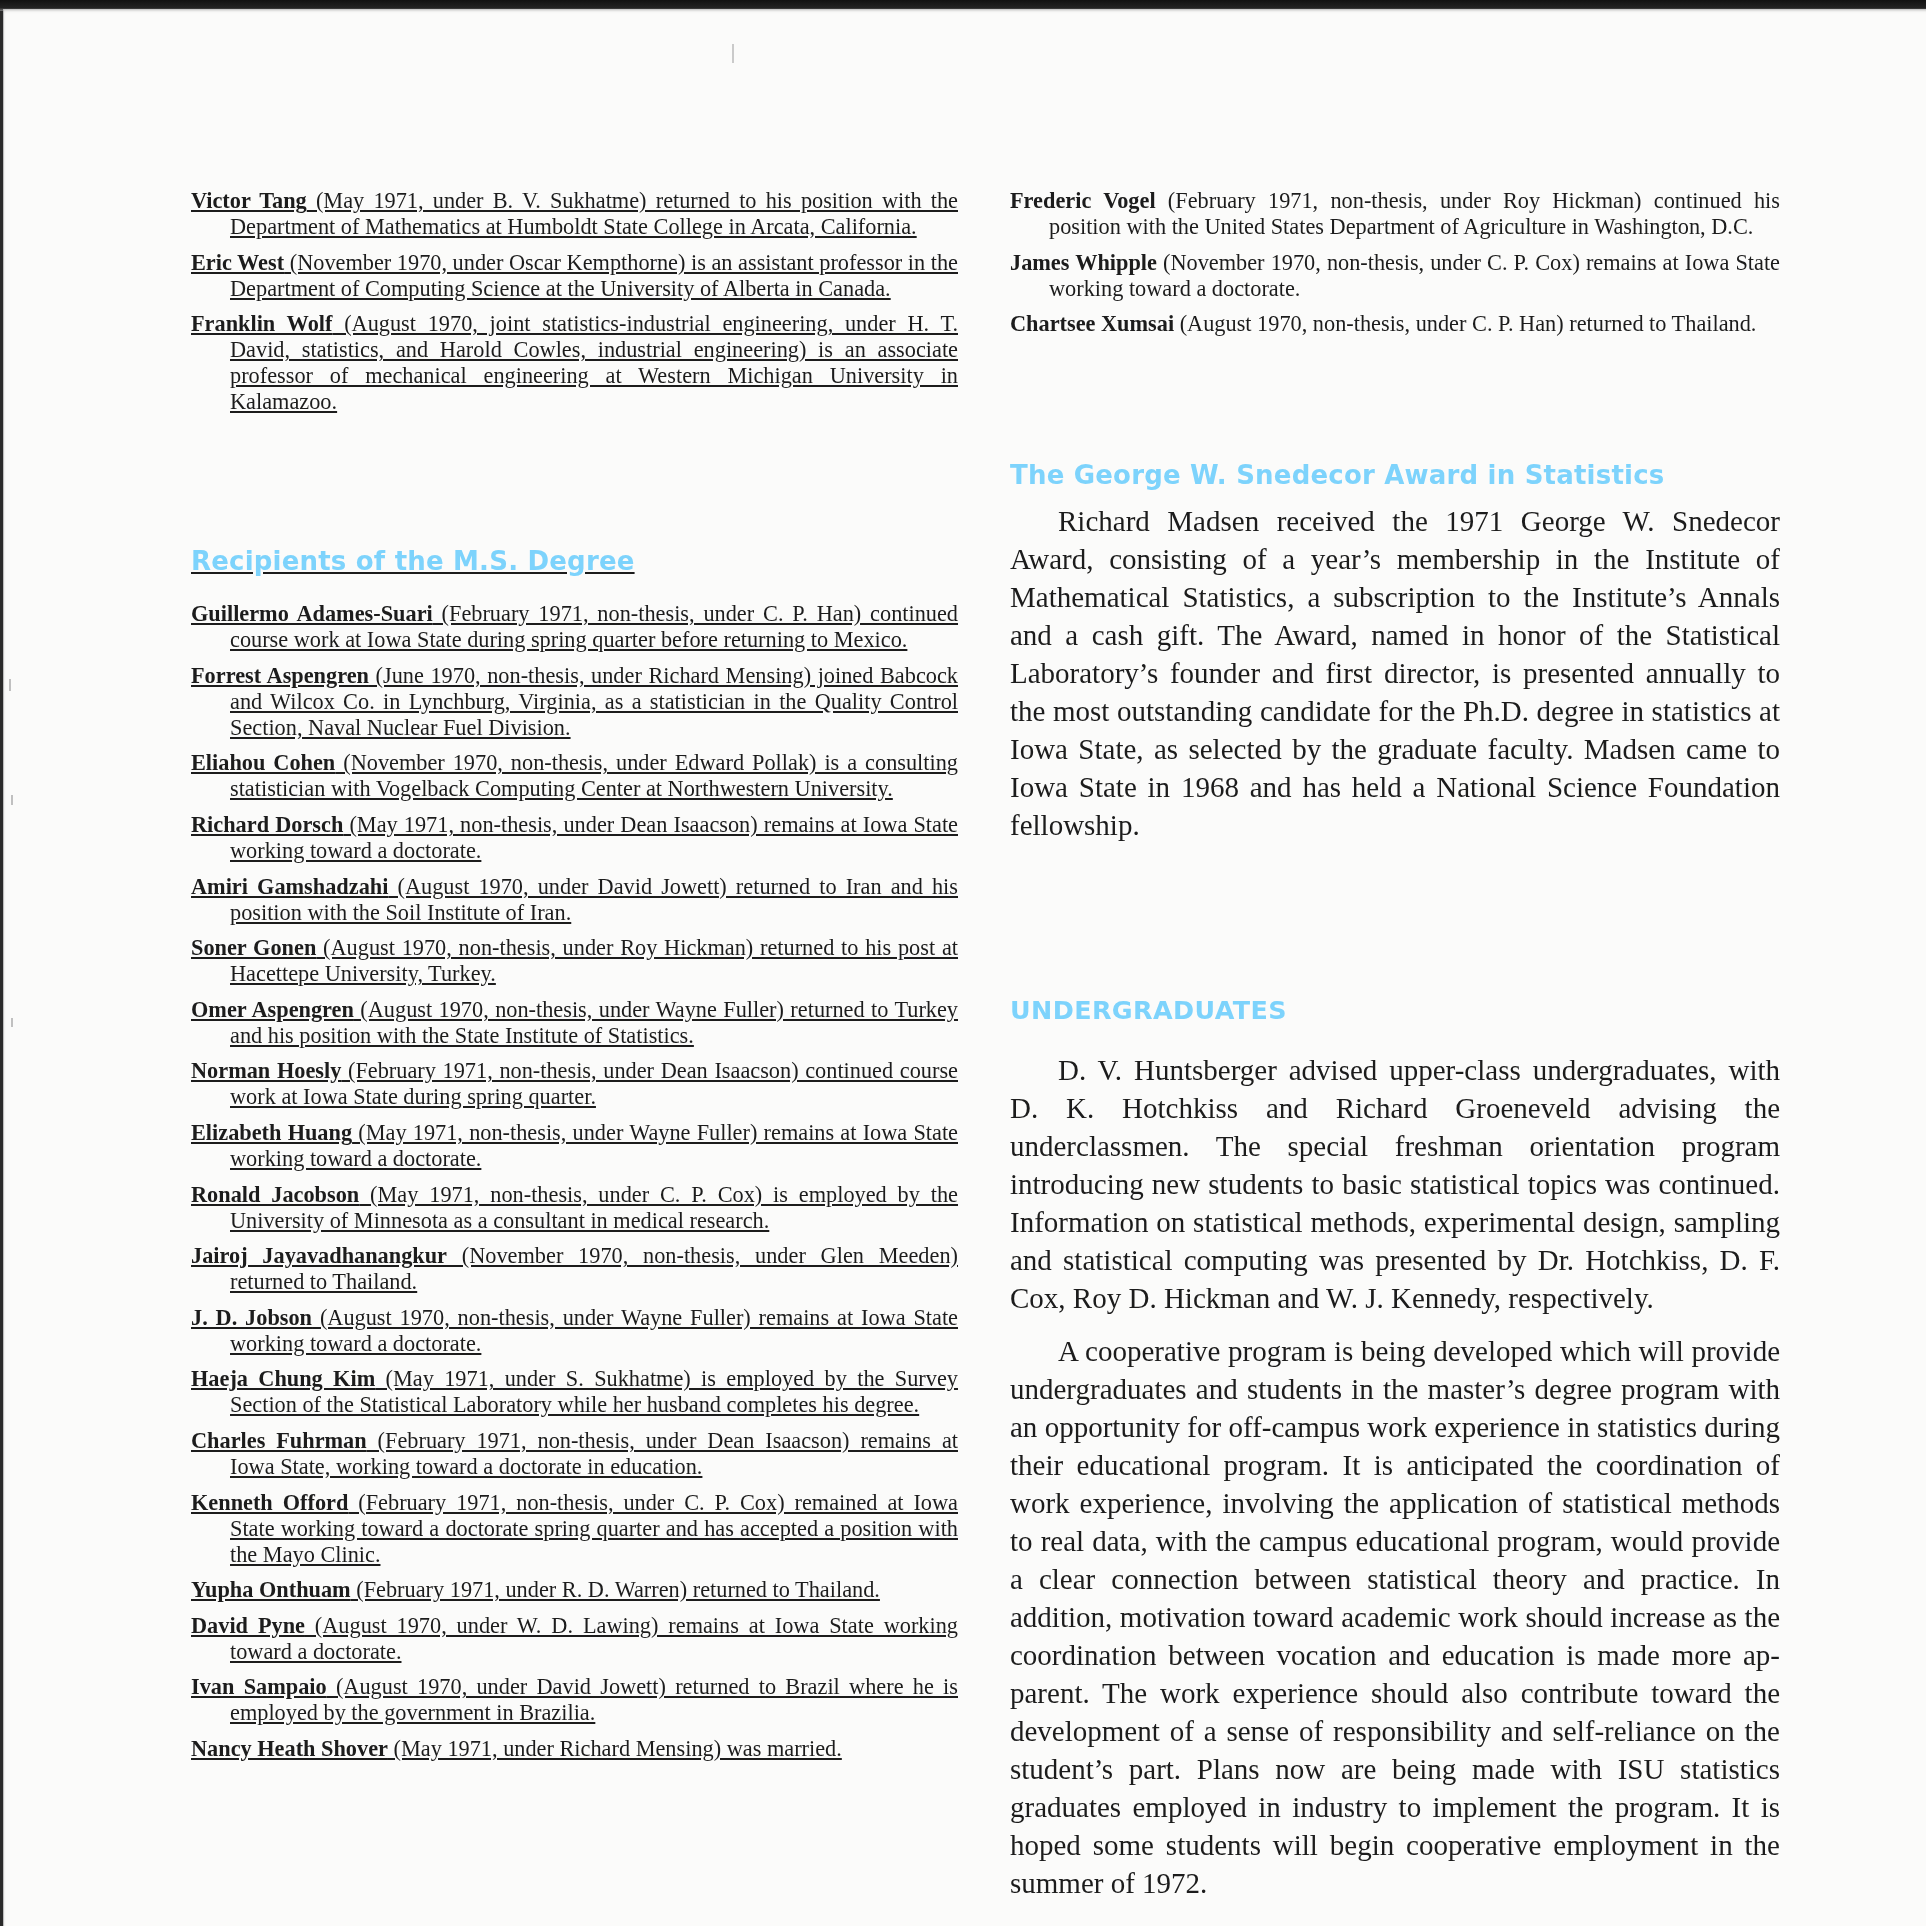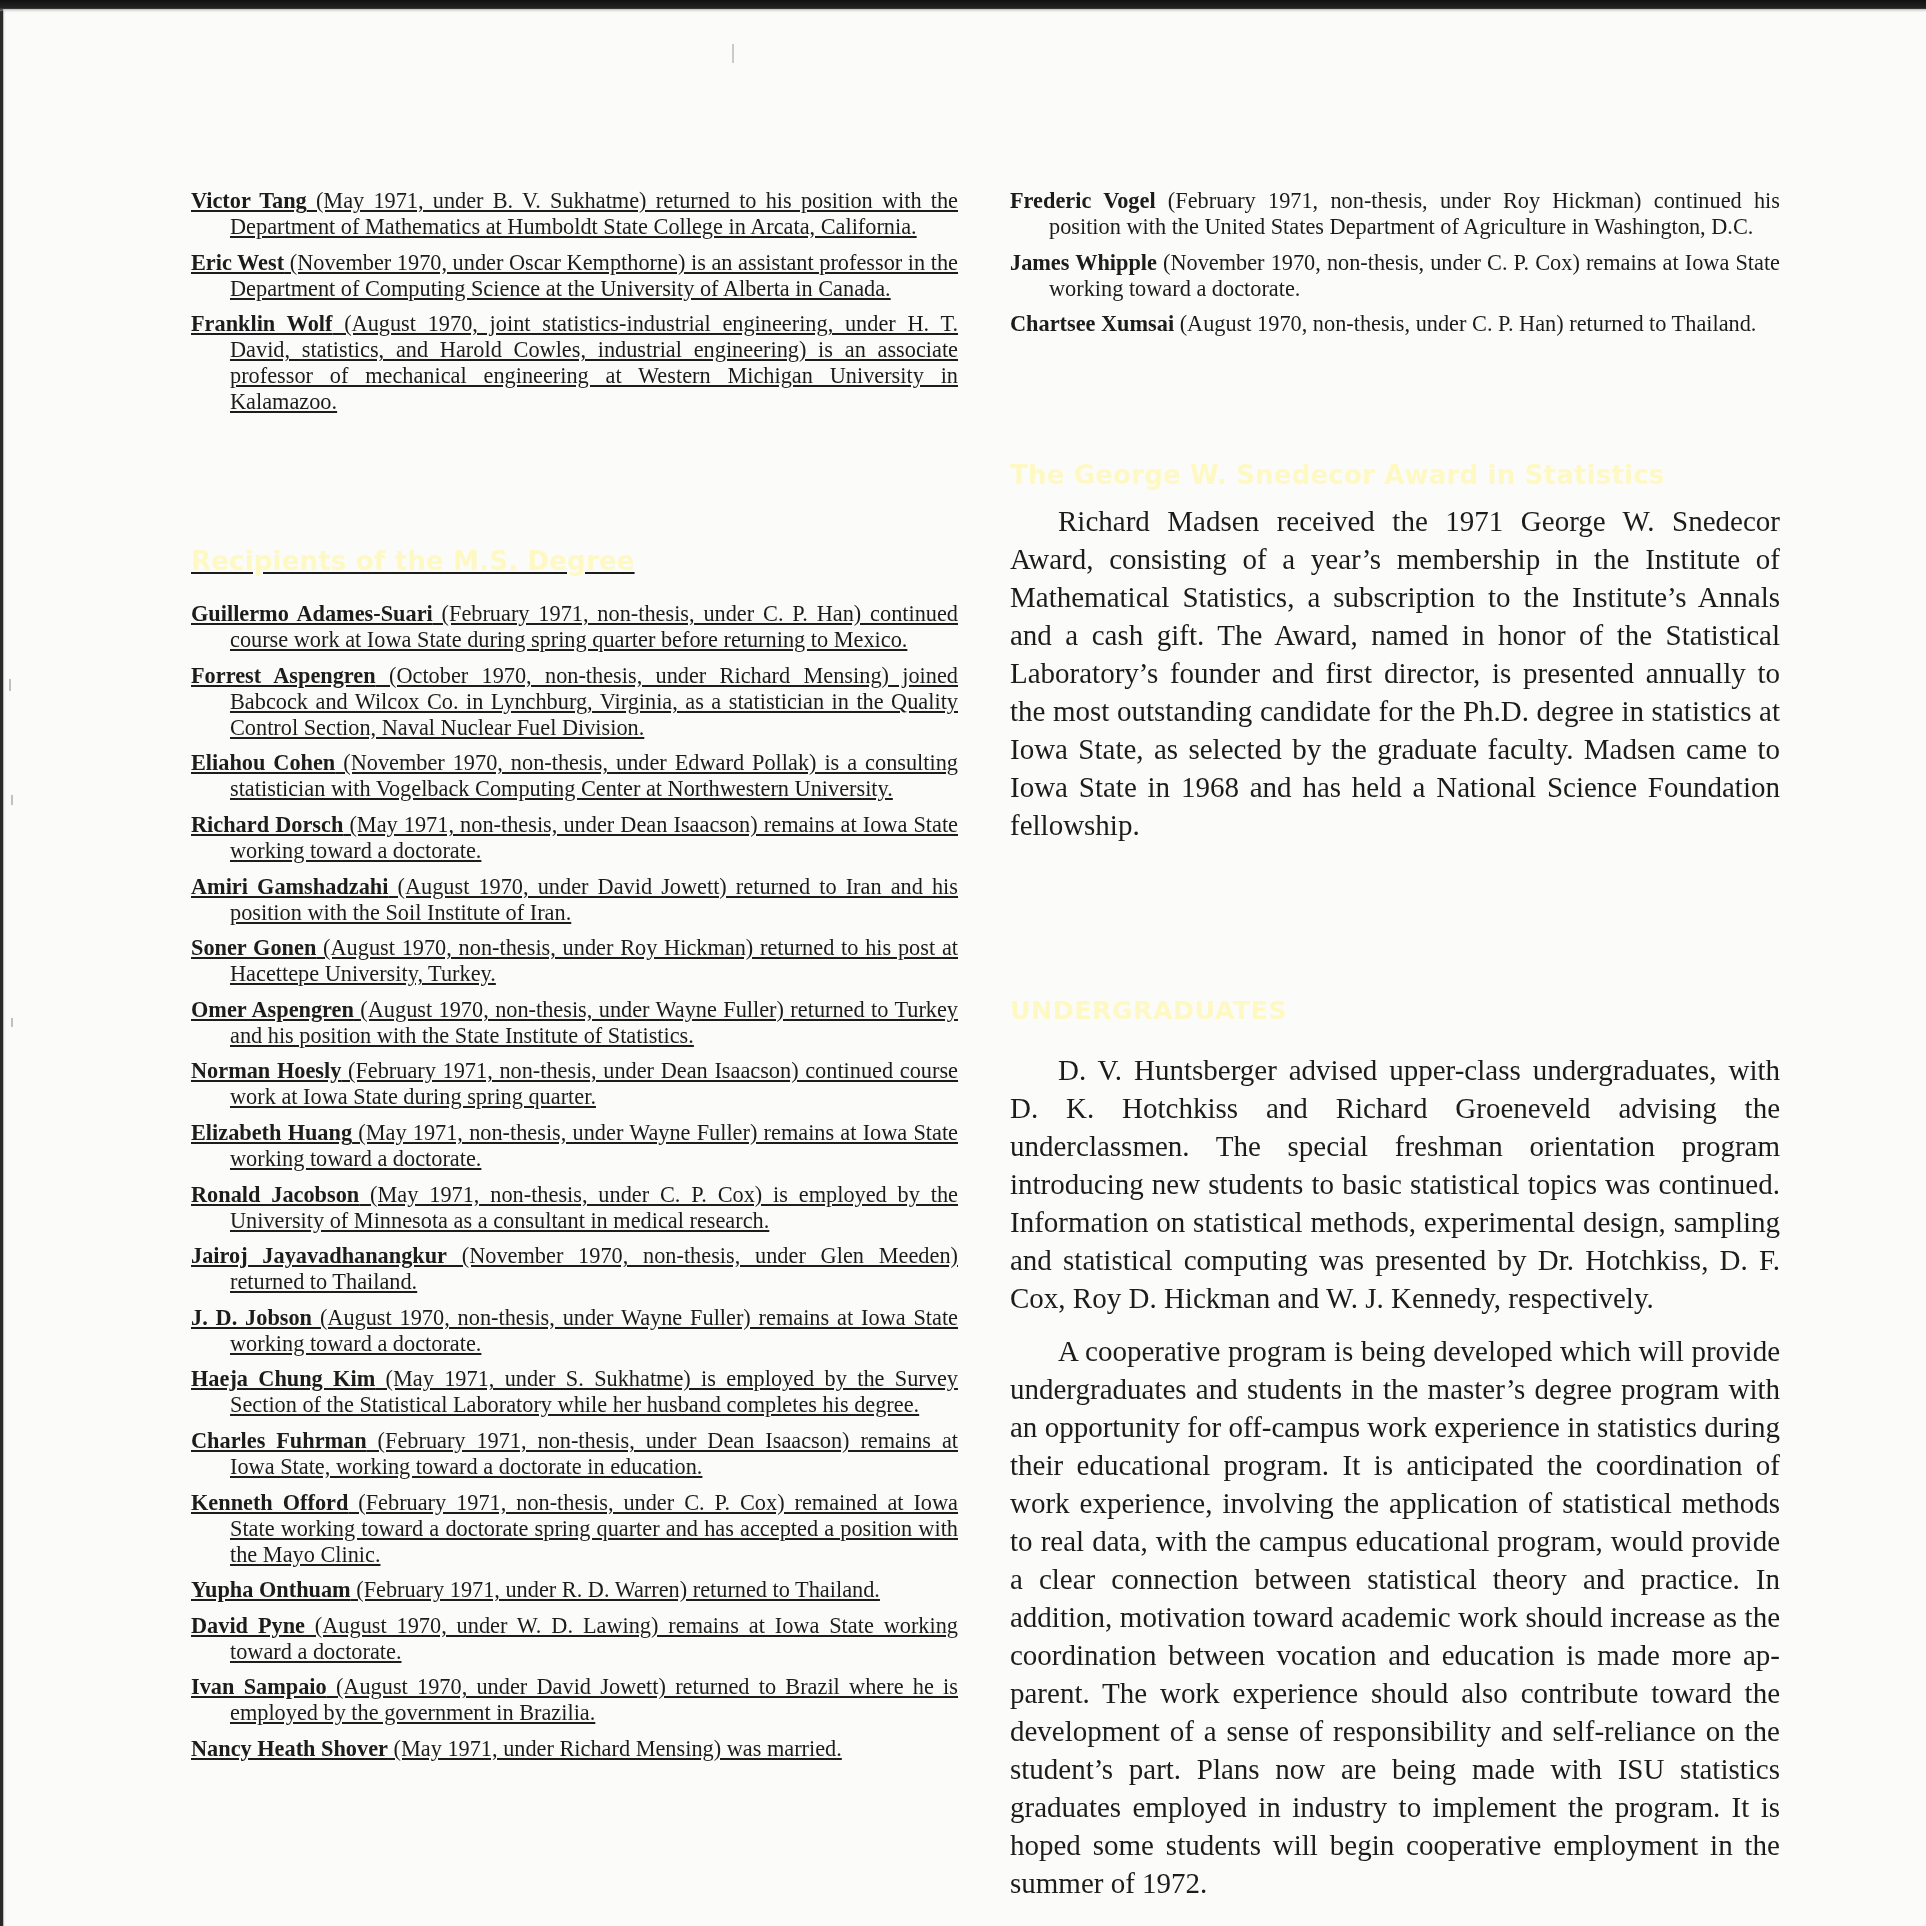--- a/index.html
+++ b/index.html
@@ -57,21 +57,21 @@
     .entry .name {
       font-weight: bold;
     }
 
     .heading {
       font-family: "DejaVu Sans", "Liberation Sans", sans-serif;
       font-weight: bold;
       font-size: 26px;
       line-height: 31px;
       letter-spacing: 0.2px;
-      color: #fef9c3;
+      color: #7dd3fc;
       margin: 0;
     }
 
     .heading-ms {
       margin-top: 131px;
       margin-bottom: 24px;
     }
 
     .heading-award {
       margin-top: 123px;
@@ -113,21 +113,21 @@
   <div>
     <p class="entry"><span class="name">Victor Tang</span><span> (May 1971, under B. V. Sukhatme) returned to his position with the Department of Mathematics at Hum­boldt State College in Arcata, California.</span></p>
     <p class="entry"><span class="name">Eric West</span><span> (November 1970, under Oscar Kempthorne) is an assistant professor in the Department of Computing Science at the University of Alberta in Canada.</span></p>
     <p class="entry"><span class="name">Franklin Wolf</span><span> (August 1970, joint statistics-industrial en­gineering, under H. T. David, statistics, and Harold Cowles, industrial engineering) is an associate professor of mechanical engineering at Western Michigan University in Kalamazoo.</span></p>
   </div>
 
   <h2 class="heading heading-ms">Recipients of the M.S. Degree</h2>
 
   <div>
     <p class="entry"><span class="name">Guillermo Adames-Suari</span><span> (February 1971, non-thesis, under C. P. Han) continued course work at Iowa State during spring quarter before returning to Mexico.</span></p>
-    <p class="entry"><span class="name">Forrest Aspengren</span><span> (October 1970, non-thesis, under Richard Mensing) joined Babcock and Wilcox Co. in Lynchburg, Virginia, as a statistician in the Quality Control Section, Naval Nuclear Fuel Division.</span></p>
+    <p class="entry"><span class="name">Forrest Aspengren</span><span> (June 1970, non-thesis, under Richard Mensing) joined Babcock and Wilcox Co. in Lynchburg, Virginia, as a statistician in the Quality Control Section, Naval Nuclear Fuel Division.</span></p>
     <p class="entry"><span class="name">Eliahou Cohen</span><span> (November 1970, non-thesis, under Edward Pollak) is a consulting statistician with Vogelback Com­puting Center at Northwestern University.</span></p>
     <p class="entry"><span class="name">Richard Dorsch</span><span> (May 1971, non-thesis, under Dean Isaacson) remains at Iowa State working toward a doctorate.</span></p>
     <p class="entry"><span class="name">Amiri Gamshadzahi</span><span> (August 1970, under David Jowett) re­turned to Iran and his position with the Soil Institute of Iran.</span></p>
     <p class="entry"><span class="name">Soner Gonen</span><span> (August 1970, non-thesis, under Roy Hickman) returned to his post at Hacettepe University, Turkey.</span></p>
     <p class="entry"><span class="name">Omer Aspengren</span><span> (August 1970, non-thesis, under Wayne Ful­ler) returned to Turkey and his position with the State Institute of Statistics.</span></p>
     <p class="entry"><span class="name">Norman Hoesly</span><span> (February 1971, non-thesis, under Dean Isaac­son) continued course work at Iowa State during spring quarter.</span></p>
     <p class="entry"><span class="name">Elizabeth Huang</span><span> (May 1971, non-thesis, under Wayne Fuller) remains at Iowa State working toward a doctorate.</span></p>
     <p class="entry"><span class="name">Ronald Jacobson</span><span> (May 1971, non-thesis, under C. P. Cox) is employed by the University of Minnesota as a consultant in medical research.</span></p>
     <p class="entry"><span class="name">Jairoj Jayavadhanangkur</span><span> (November 1970, non-thesis, under Glen Meeden) returned to Thailand.</span></p>
     <p class="entry"><span class="name">J. D. Jobson</span><span> (August 1970, non-thesis, under Wayne Fuller) remains at Iowa State working toward a doctorate.</span></p>

